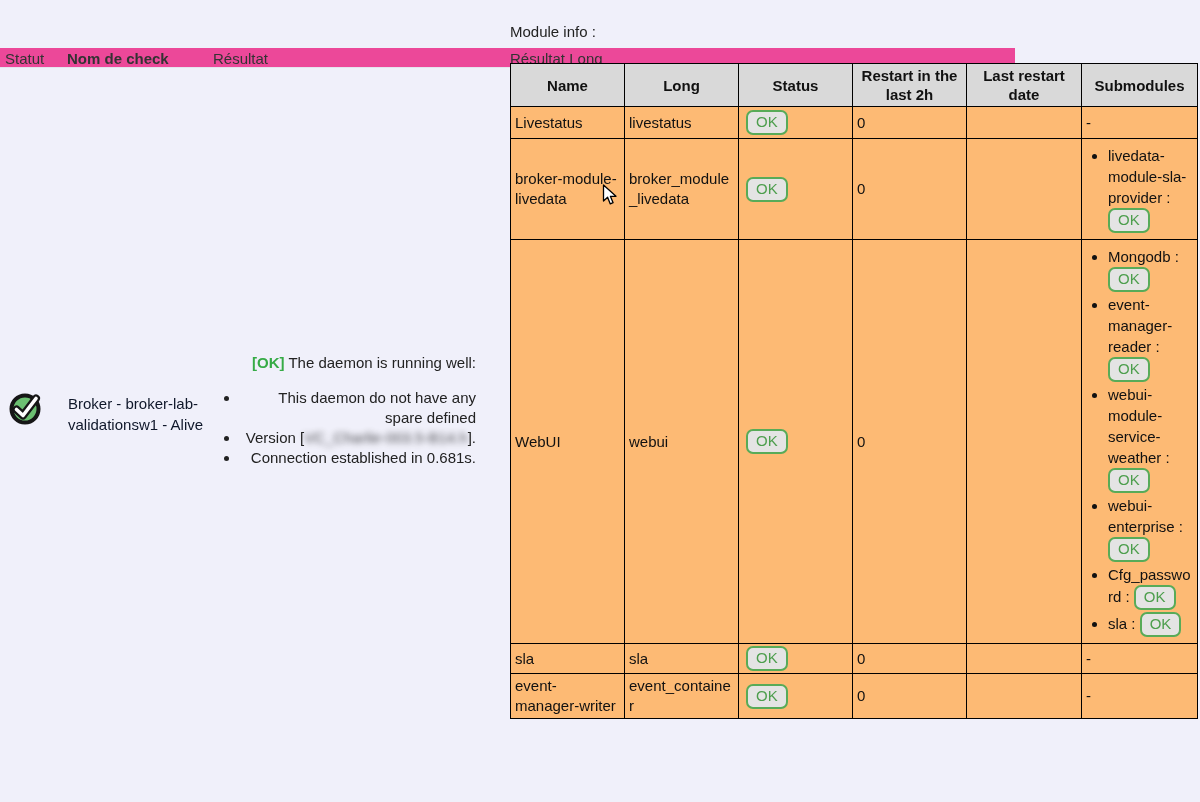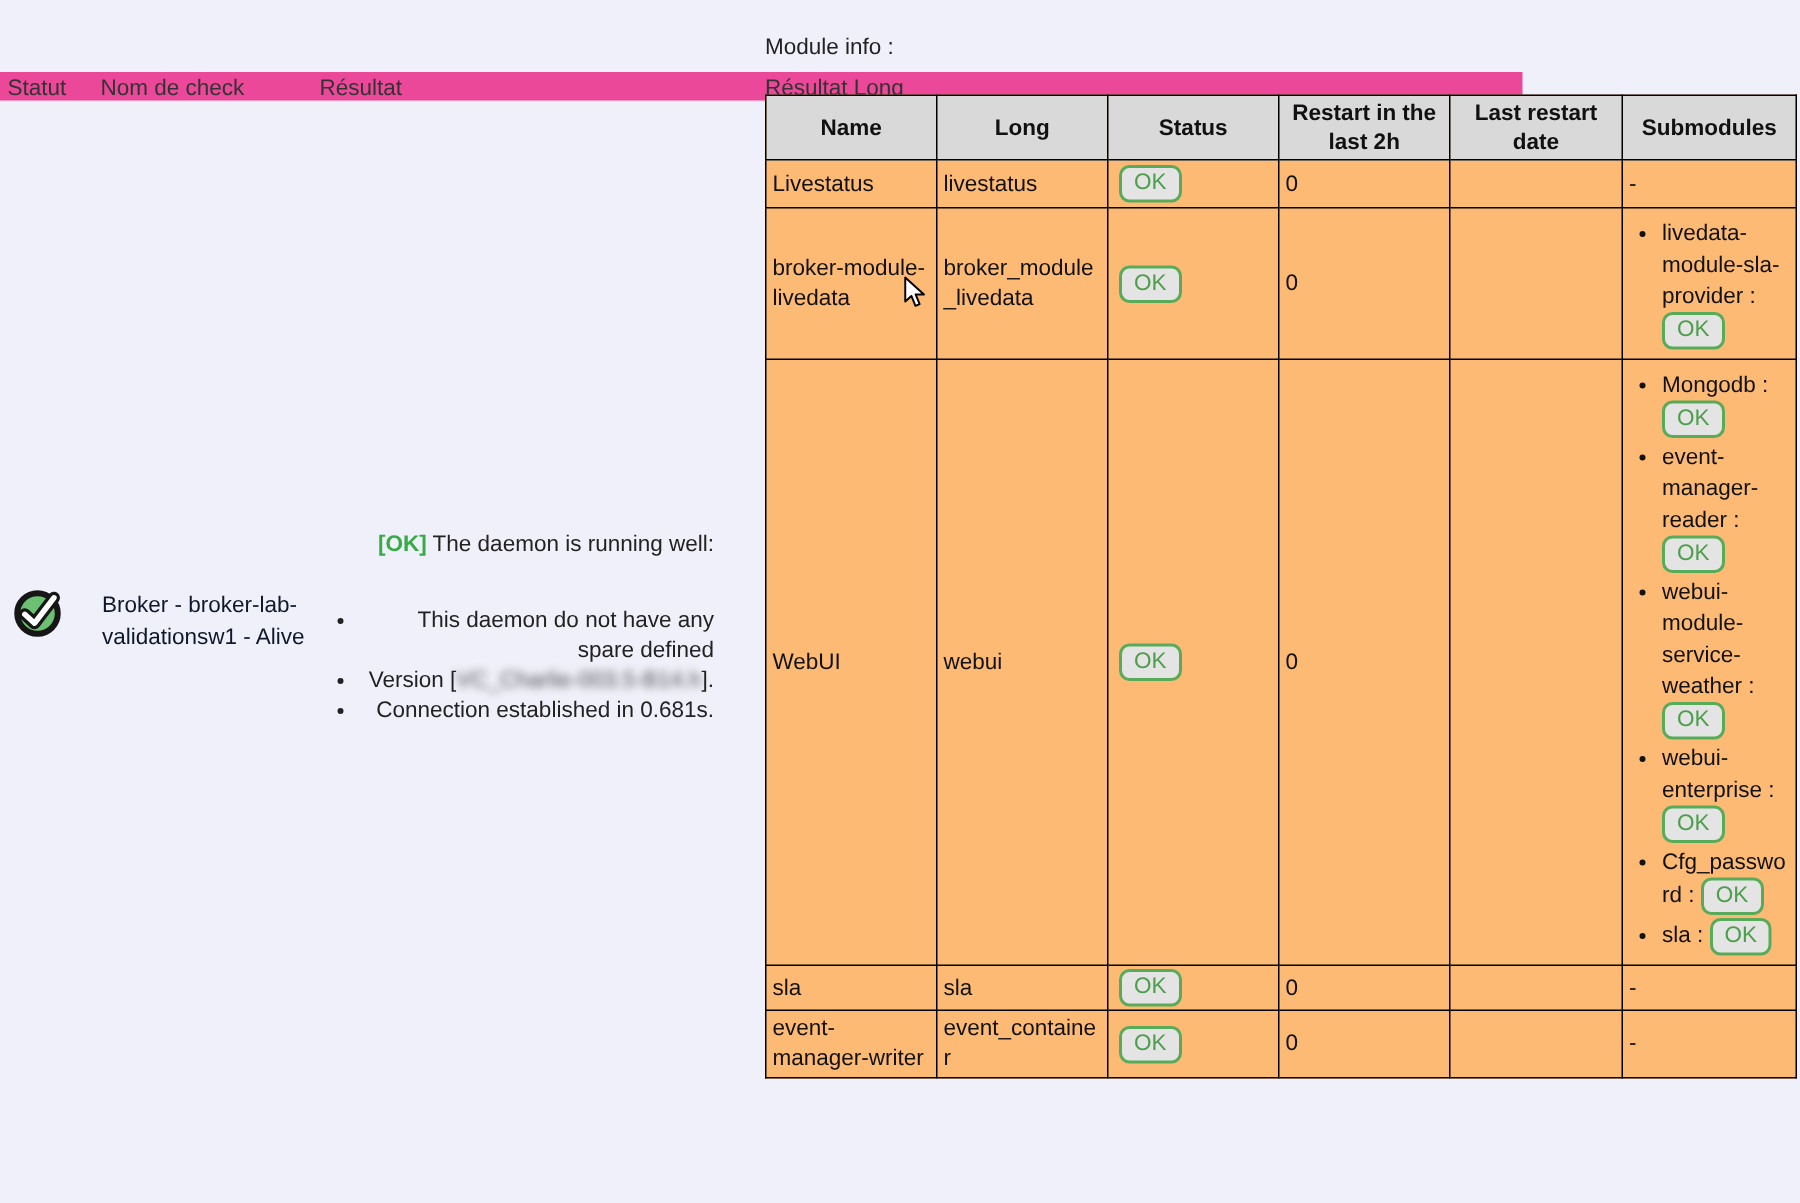--- a/index.html
+++ b/index.html
@@ -15,36 +15,36 @@
   
   .topbar {
     position: absolute; left: 0; top: 0;
     width: 1015px; height: 20px;
     background: #ec4899;
     border-bottom: 1px solid #e4e4ee;
     margin-top: 48px;
   }
   .col-label { position: absolute; top: 2px; font-size: 15px; color: #333; white-space: nowrap; }
   .col-statut { left: 5px; }
-  .col-nom { left: 67px; }
+  .col-nom { left: 67px; font-weight: bold; }
   .col-resultat { left: 213px; }
   .col-resultat-long { left: 510px; }
 
   
   .status-icon { position: absolute; left: 7px; top: 389px; width: 38px; height: 38px; }
   .check-name {
     position: absolute; left: 68px; top: 393px;
     width: 160px; line-height: 21px; color: #0f172a;
   }
   .result-block {
     position: absolute; left: 212px; top: 353px;
     width: 264px; line-height: 20px; color: #222; text-align: right;
   }
   .ok-tag { color: #36ab46; font-weight: bold; }
-  .result-details { margin-top: 31px; padding-left: 28px; list-style: disc; }
+  .result-details { margin-top: 15px; padding-left: 28px; list-style: disc; }
   .result-details li { margin: 0; }
   .redacted { filter: blur(3px); opacity: .8; user-select: none; }
 
   
   .module-info-title { position: absolute; left: 510px; top: 23px; color: #222; }
   .module-table {
     position: absolute; left: 510px; top: 63px;
     width: 687px;
     border-collapse: collapse; table-layout: fixed;
     background: #fdba74; font-size: 15px; color: #111;

